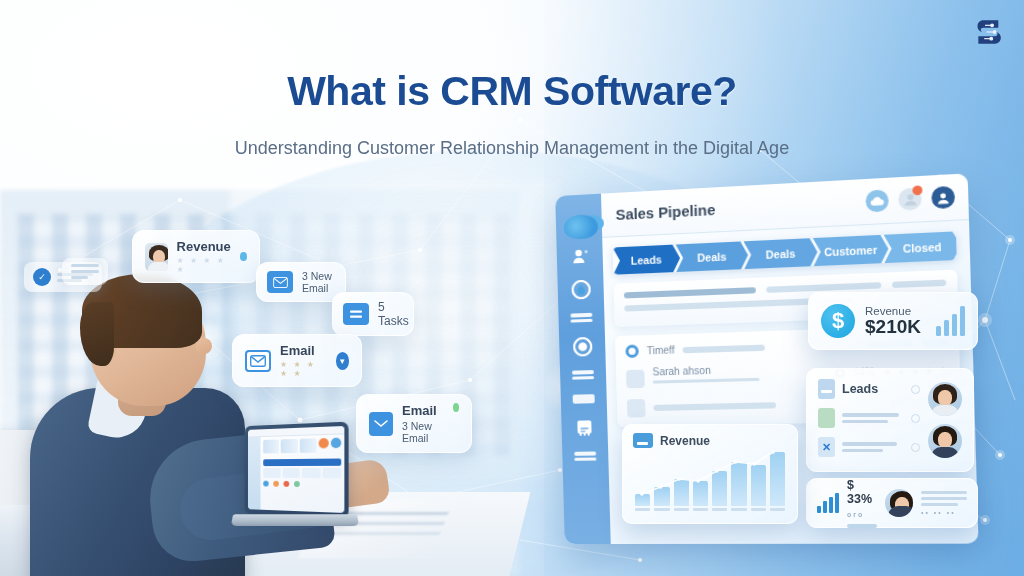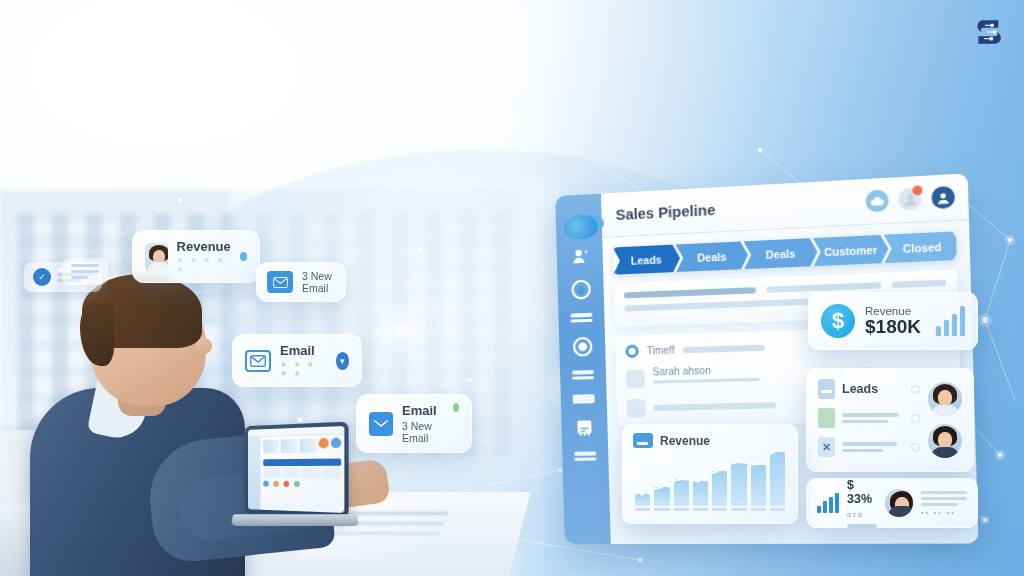--- a/index.html
+++ b/index.html
@@ -480,20 +480,22 @@
       <circle class="node" cx="180" cy="200" r="2"></circle>
       <circle class="node" cx="60" cy="270" r="2"></circle>
     </g>
   </svg>
 
   <div class="flare" style="left:180px;top:318px;width:46px;height:46px;"></div>
   <div class="flare" style="left:370px;top:300px;width:60px;height:60px;"></div>
   <div class="flare" style="left:540px;top:360px;width:54px;height:54px;"></div>
   <div class="flare" style="left:760px;top:330px;width:40px;height:40px;"></div>
 
+  <div class="page-title">What is CRM Software?</div>
+  <div class="page-subtitle">Understanding Customer Relationship Management in the Digital Age</div>
 
   <svg class="logo" viewBox="0 0 48 48">
     <path d="M34 10H16c-4 0-7 3-7 7s3 7 7 7h14c2 0 3 1 3 2.5S32 29 30 29H10v9h20c4 0 7-3 7-7s-3-7-7-7H16c-2 0-3-1-3-2.5S14 19 16 19h18z" fill="#22407e"></path>
     <g stroke="#eaf2fb" stroke-width="1.4" fill="none">
       <path d="M18 16h7"></path>
         <circle cx="26.5" cy="16" r="1.6" fill="#eaf2fb"></circle>
       <path d="M20 24h8"></path>
         <circle cx="29.5" cy="24" r="1.6" fill="#eaf2fb"></circle>
       <path d="M17 32h7"></path>
         <circle cx="25.5" cy="32" r="1.6" fill="#eaf2fb"></circle>
@@ -586,20 +588,29 @@
   <div class="fcard" style="left:256px;top:262px;width:90px;padding:7px 10px;">
     <div class="icon-sq">
       <svg width="15" height="11" viewBox="0 0 16 12">
           <rect x="0.5" y="0.5" width="15" height="11" rx="1.5" fill="none" stroke="#fff"></rect>
           <path d="M1 1.5 L8 7 L15 1.5" fill="none" stroke="#fff" stroke-width="1.2"></path>
         </svg>
     </div>
     <span class="sub">3 New Email</span>
   </div>
 
+  <div class="fcard" style="left:332px;top:292px;width:82px;padding:7px 10px;">
+    <div class="icon-sq">
+      <svg width="14" height="11" viewBox="0 0 14 11">
+          <rect x="1" y="1.5" width="12" height="2.2" rx="1" fill="#fff"></rect>
+          <rect x="1" y="6.5" width="12" height="2.2" rx="1" fill="#fff"></rect>
+        </svg>
+    </div>
+    <span class="sub" style="font-size:12px">5 Tasks</span>
+  </div>
 
   <div class="fcard" style="left:232px;top:334px;width:130px;">
     <div class="icon-sq light">
       <svg width="16" height="12" viewBox="0 0 16 12">
           <rect x="0.7" y="0.7" width="14.6" height="10.6" rx="1.5" fill="none" stroke="#3d93e0" stroke-width="1.4"></rect>
           <path d="M1.2 1.6 L8 7 L14.8 1.6" fill="none" stroke="#3d93e0" stroke-width="1.4"></path>
         </svg>
     </div>
     <div class="txt">
       <span class="title">Email</span>
@@ -739,21 +750,21 @@
         </div>
       </div>
     </div>
     <div class="cloud-logo"></div>
   </div>
 
   <div class="kpi kpi-revenue">
     <div class="dollar-circle">$</div>
     <div class="kpi-rev-txt">
       <div class="lbl">Revenue</div>
-      <div class="val">$180K</div>
+      <div class="val">$210K</div>
     </div>
     <div class="kpi-bars">
       <i style="height:10px"></i>
         <i style="height:16px"></i>
         <i style="height:22px"></i>
         <i style="height:30px"></i>
     </div>
   </div>
 
   <div class="kpi kpi-leads">

